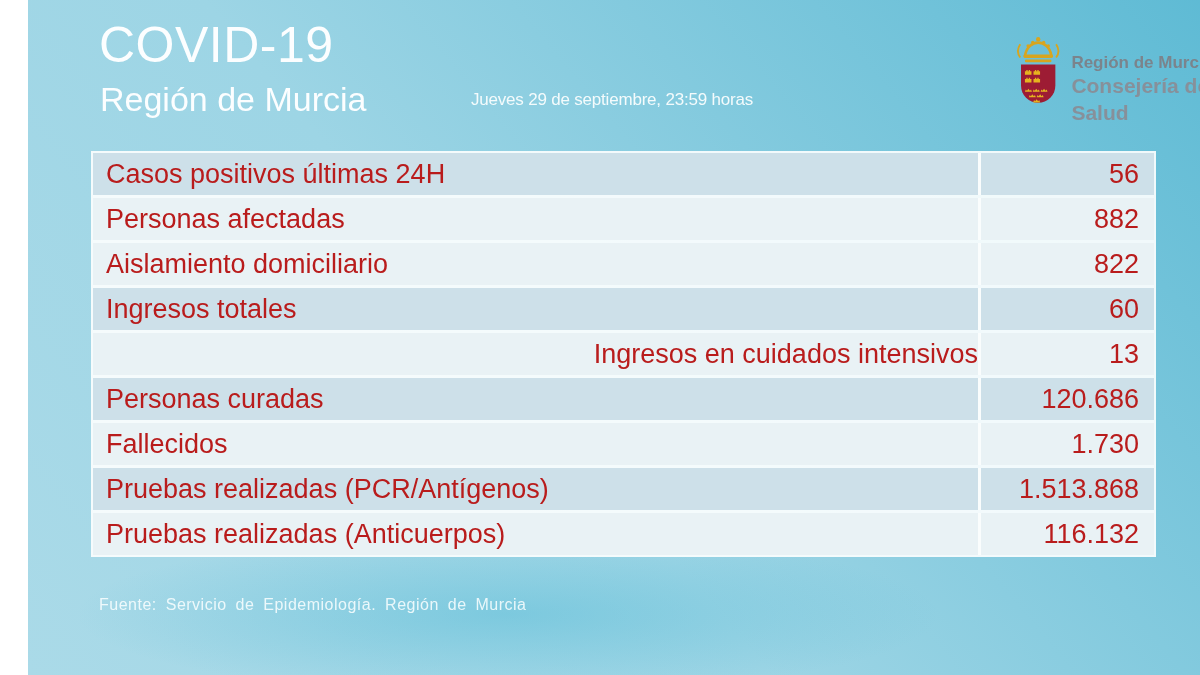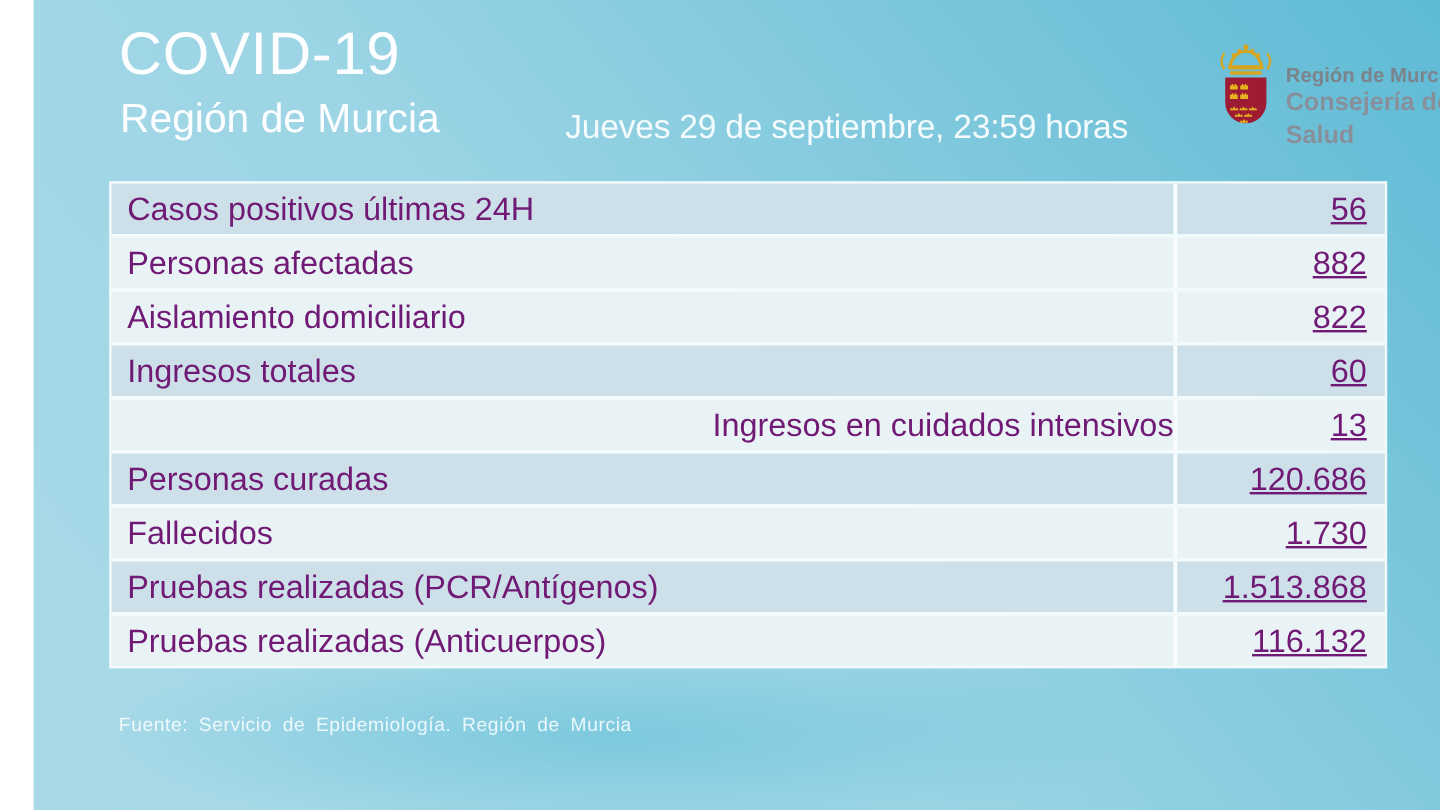--- a/index.html
+++ b/index.html
@@ -17,39 +17,39 @@
   .title{
     position:absolute;left:71px;top:16px;
     font-size:50px;color:#fcfeff;font-weight:400;letter-spacing:0.5px;
   }
   .subtitle{
     position:absolute;left:72px;top:80px;
     font-size:34px;color:#fcfeff;font-weight:400;
   }
   .datetime{
     position:absolute;left:443px;top:90px;
-    font-size:28px;color:#f4fbfc;letter-spacing:-0.2px;
+    font-size:17px;color:#f4fbfc;letter-spacing:-0.2px;
   }
   .logo{
     position:absolute;left:986px;top:20px;
     display:flex;align-items:flex-start;
   }
   .logo svg{width:62px;height:100px;display:block;}
   .logo-text{margin-left:9px;margin-top:32px;line-height:1.25;}
   .logo-org{font-size:17px;font-weight:bold;color:#7b848c;}
   .logo-dept{font-size:21px;color:#87909a;font-weight:bold;}
   .stats{
     position:absolute;left:63px;top:151px;width:1065px;
     display:flex;flex-direction:column;gap:3px;
     background:rgba(252,254,254,.92);padding:2px;box-sizing:border-box;
   }
   .row{display:flex;height:42px;flex:0 0 42px;}
-  .cell{display:flex;align-items:center;font-size:27px;color:#701a75;}
+  .cell{display:flex;align-items:center;font-size:27px;color:#b91c1c;}
   .cell.label{flex:1;padding-left:13px;}
-  .cell.value{width:158px;justify-content:flex-end;padding-right:15px;border-left:3px solid #fafdfd;text-decoration:underline;}
+  .cell.value{width:158px;justify-content:flex-end;padding-right:15px;border-left:3px solid #fafdfd;}
   .row.dark .cell{background:#cde0e9;}
   .row.light .cell{background:#e9f2f5;text-align:center;}
   .row.align-right .cell.label{justify-content:flex-end;}
   .footer{
     position:absolute;left:71px;top:596px;
     font-size:16px;color:rgba(252,255,255,.85);
     letter-spacing:0.5px;word-spacing:4px;
   }
 </style>
 </head>

